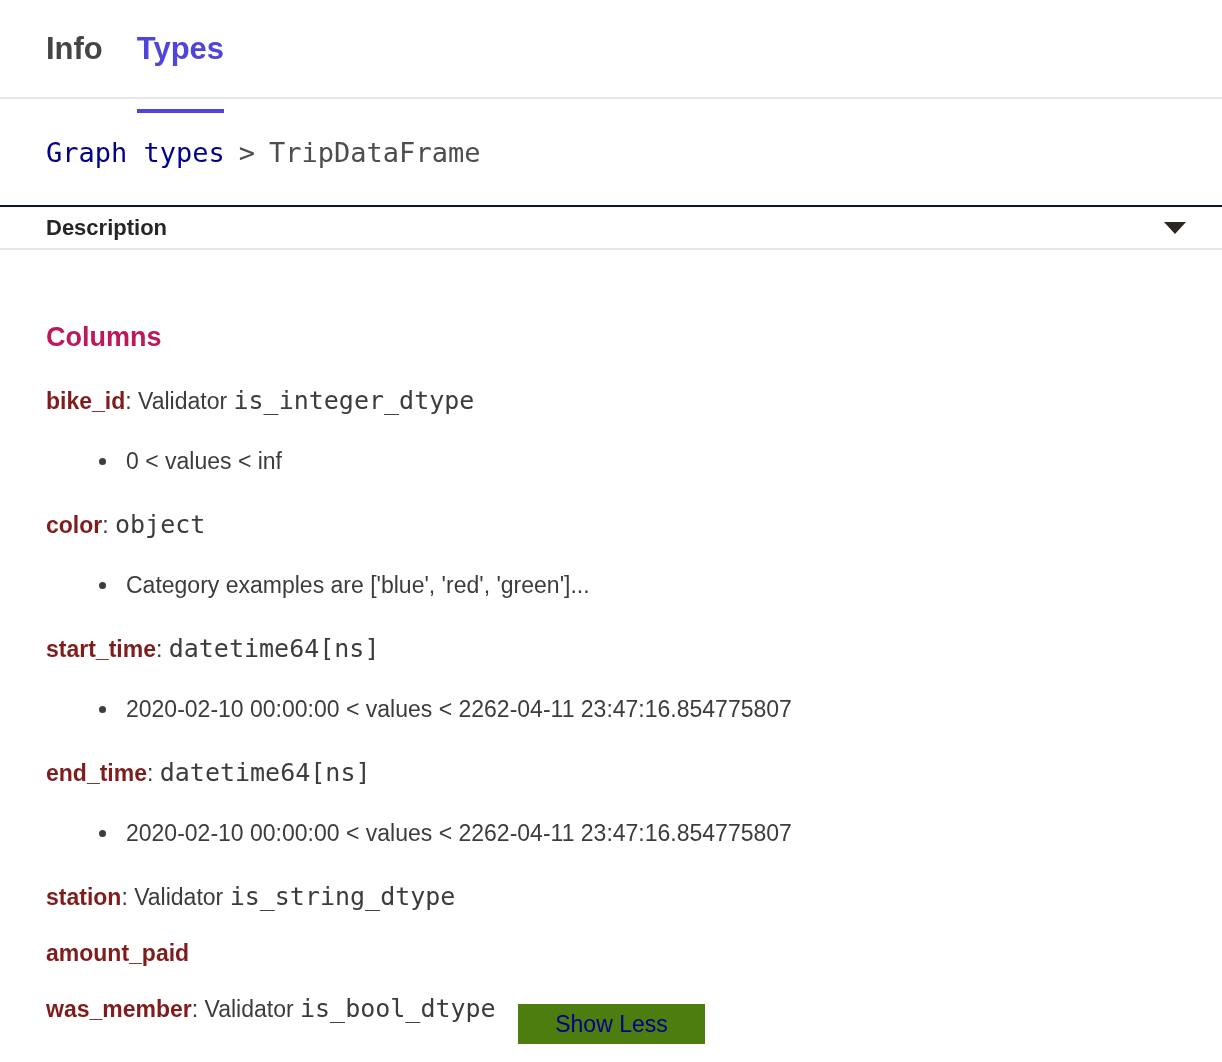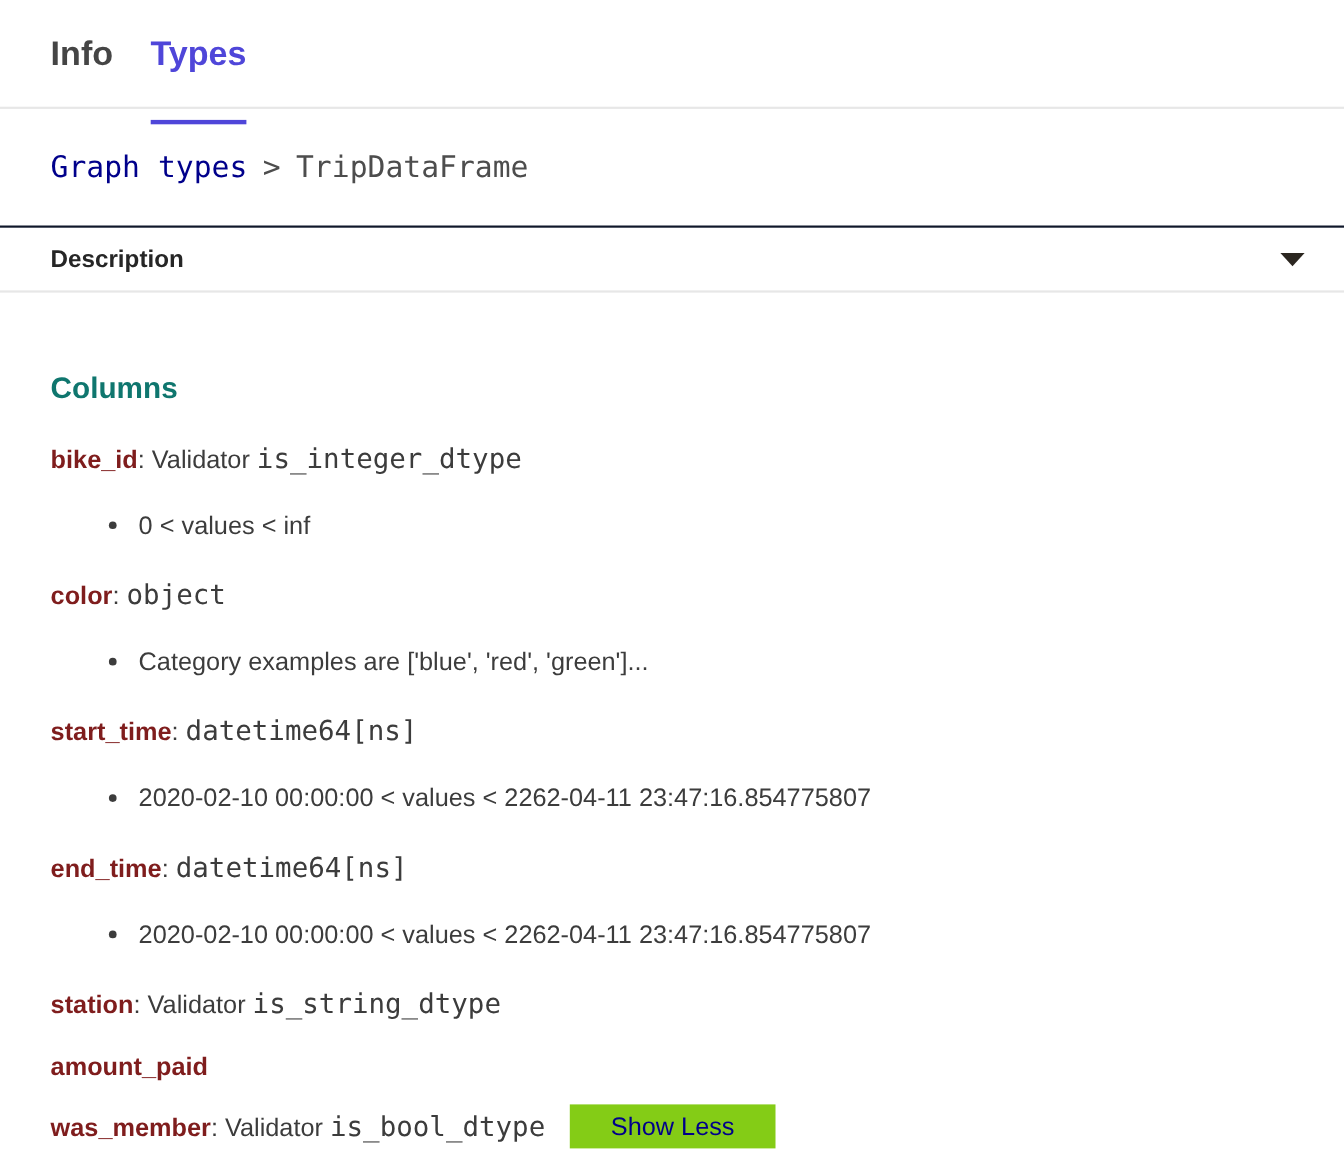--- a/index.html
+++ b/index.html
@@ -51,21 +51,21 @@
     border-bottom: 2px solid #0f172a;
     font-family: "DejaVu Sans Mono", monospace;
     font-size: 27px;
   }
   .breadcrumb-link { color: #00008b; cursor: pointer; text-decoration: none; }
   .breadcrumb-sep { color: #4d4d4d; margin: 0 14px; }
   .breadcrumb-current { color: #4d4d4d; text-align: right; }
 
   
   .description-row {
-    height: 59px;
+    height: 43px;
     display: flex;
     align-items: center;
     justify-content: space-between;
     padding: 0 36px 0 46px;
     border-bottom: 2px solid #e7e7e7;
     cursor: pointer;
   }
   .description-title {
     font-size: 22px;
     font-weight: 700;
@@ -78,21 +78,21 @@
     border-top: 12px solid #2b2620;
   }
 
   
   .content { padding: 0 46px; }
   .columns-title {
     margin-top: 70px;
     font-size: 27px;
     line-height: 34px;
     font-weight: 700;
-    color: #0f766e;
+    color: #be185d;
   }
   .entry {
     margin-top: 30px;
     font-size: 23px;
     line-height: 34px;
     color: #3c3c3c;
   }
   .entry.tight { margin-top: 22px; }
   .entry strong { color: #7f1d1d; font-weight: 700; }
   .entry code {
@@ -122,21 +122,21 @@
     background: #3c3c3c;
   }
 
   
   .show-less-btn {
     position: absolute;
     left: 518px;
     top: 1004px;
     width: 187px;
     height: 40px;
-    background: #84cc16;
+    background: #4d7c0f;
     border: none;
     font-family: "Liberation Sans", sans-serif;
     font-size: 23px;
     color: #00008b;
     display: flex;
     align-items: center;
     justify-content: center;
     cursor: pointer;
   }
 </style>

